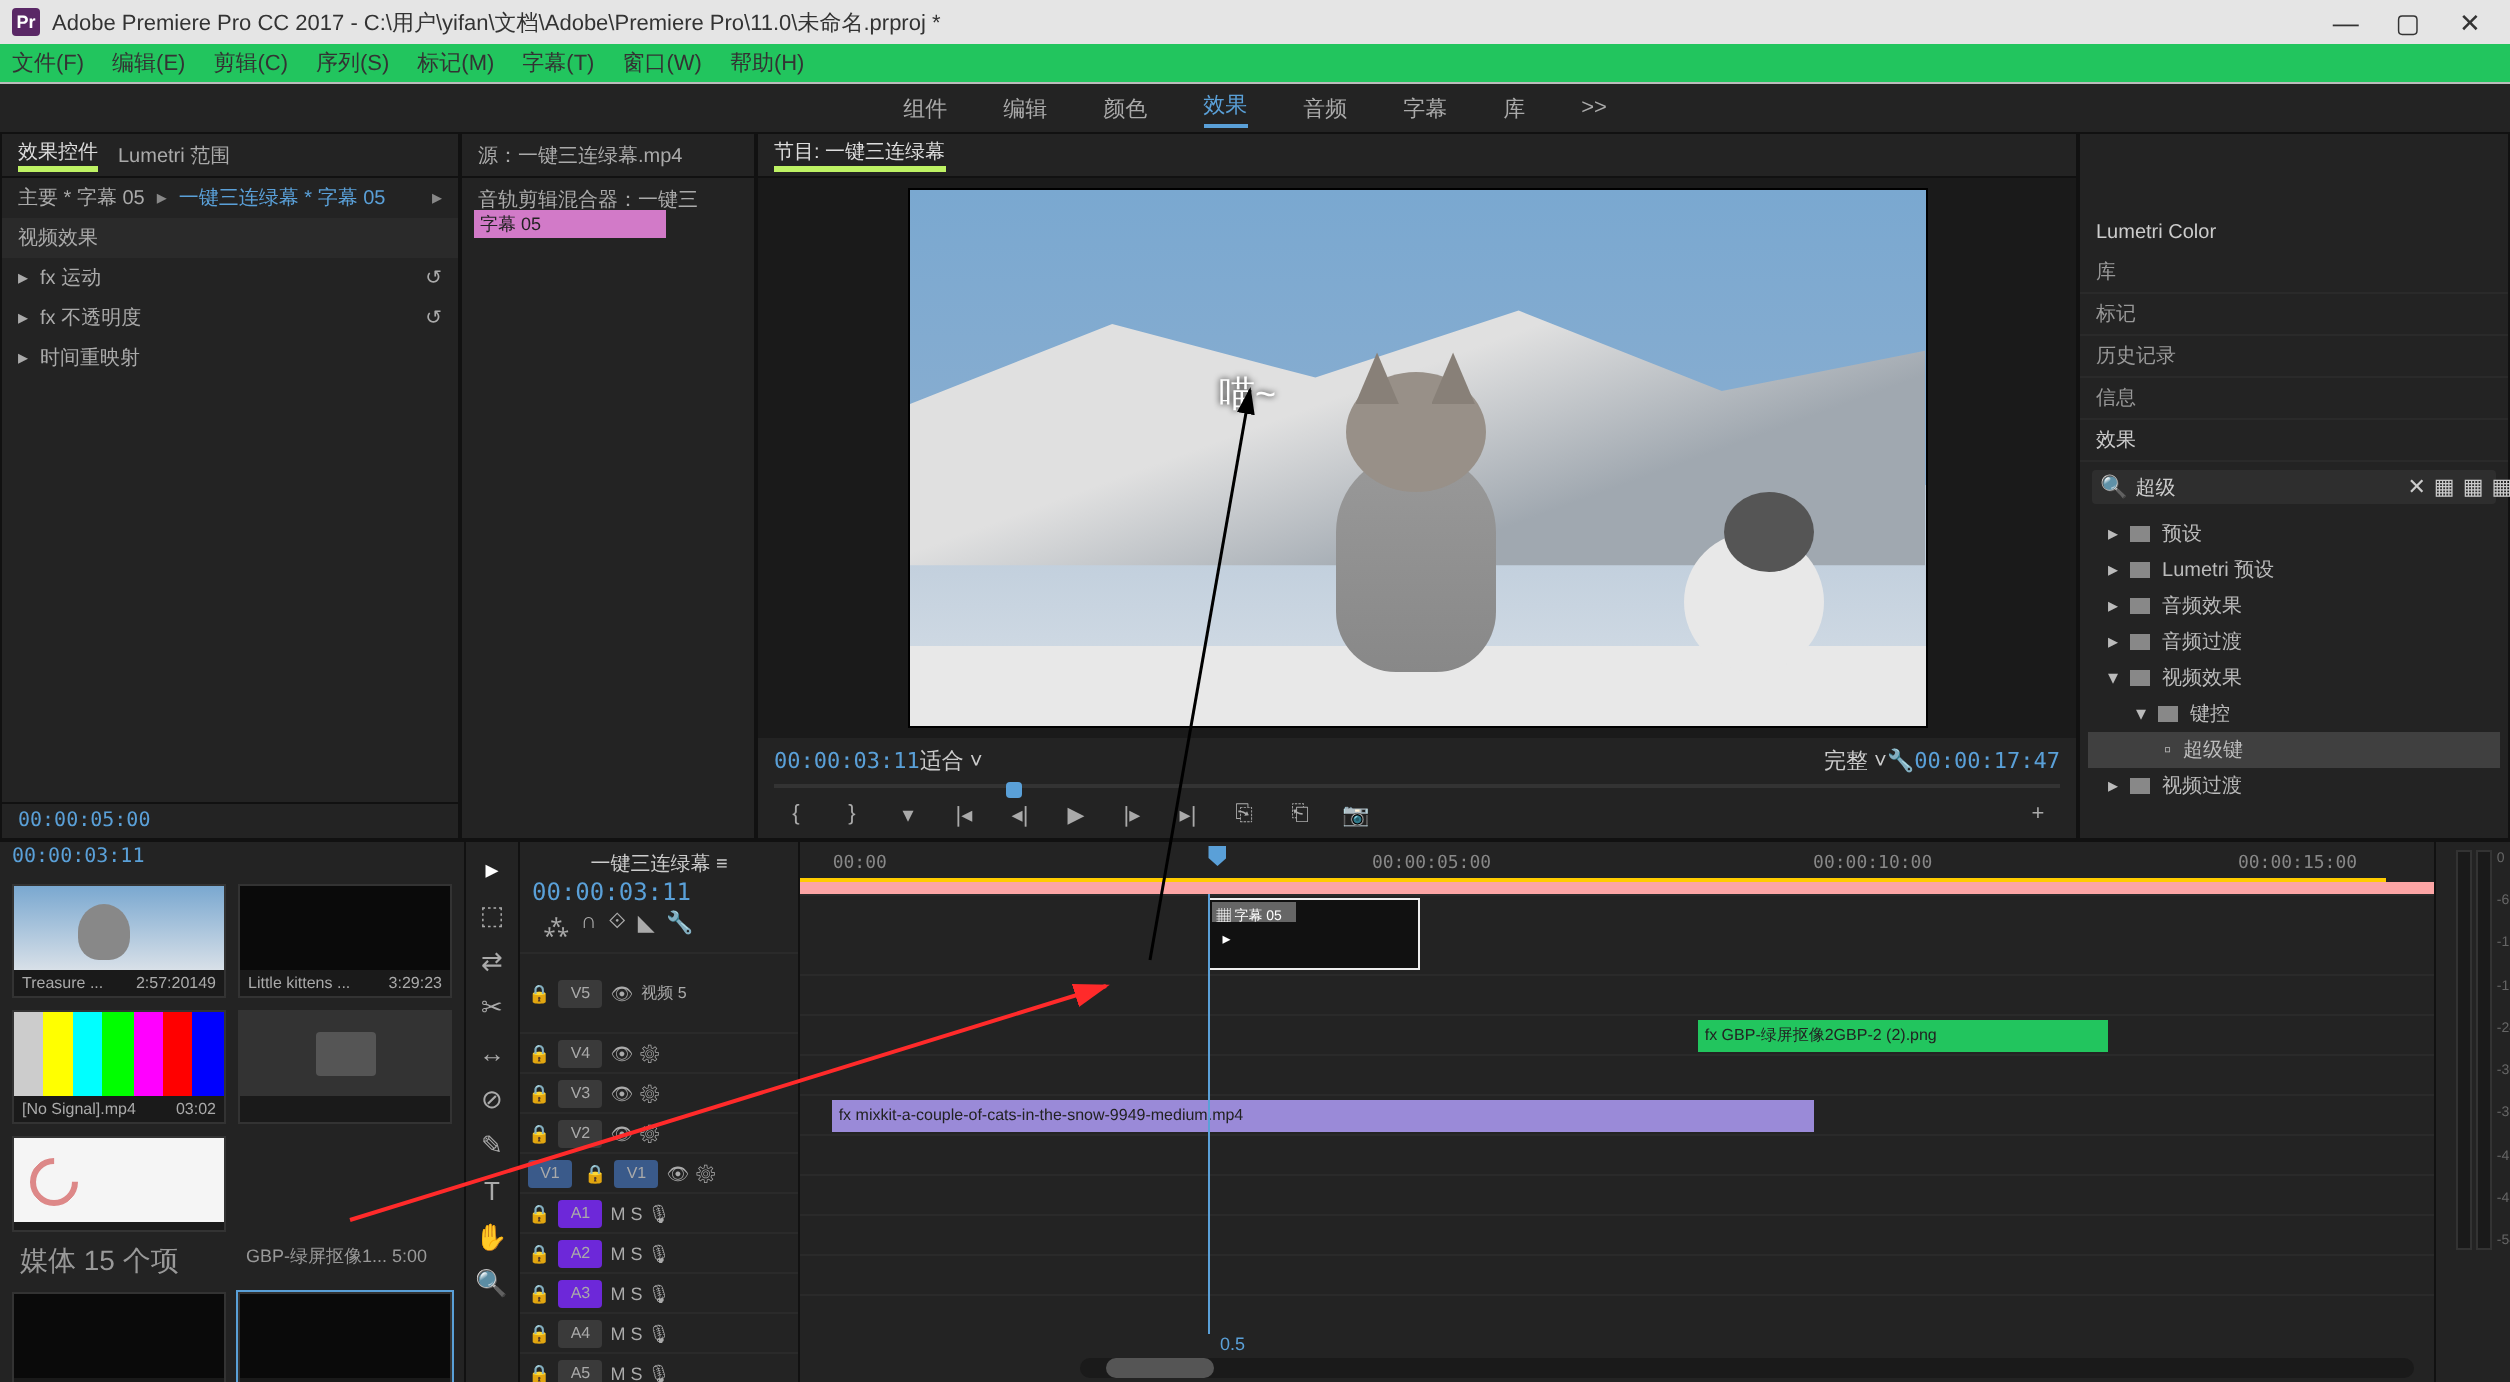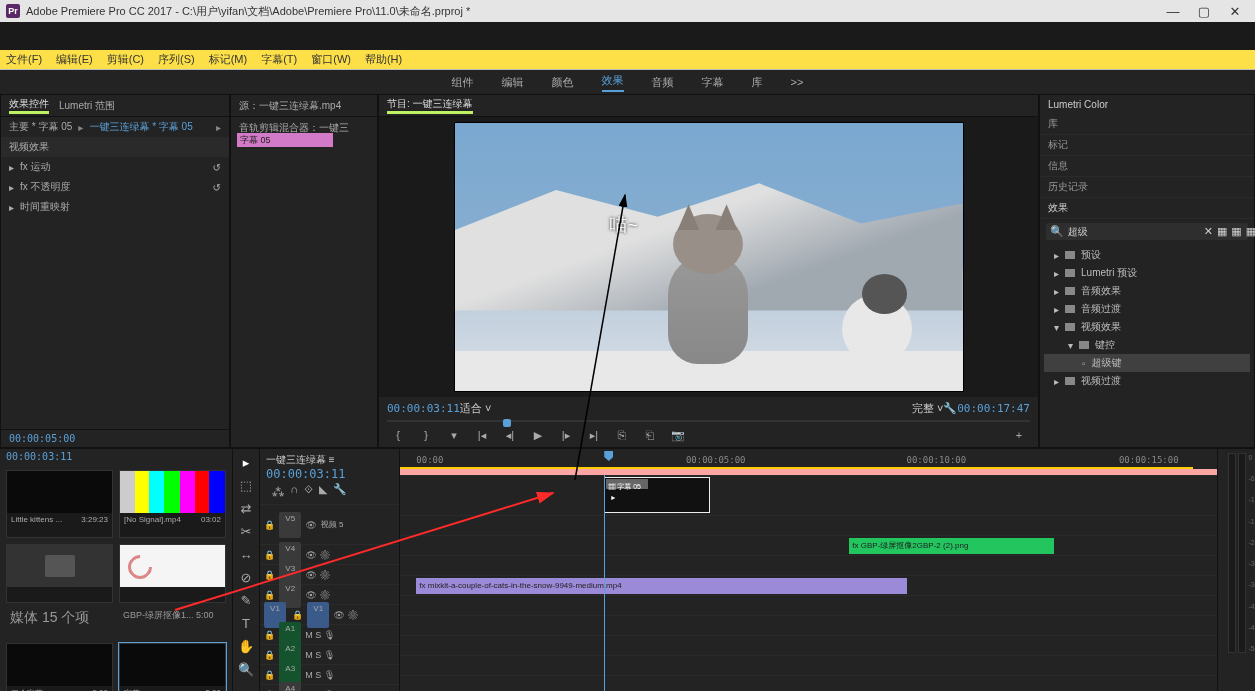--- a/index.html
+++ b/index.html
@@ -1,21 +1,21 @@
 <!DOCTYPE html>
 <html><head>
 <meta charset="utf-8">
 <style>
 * { margin:0; padding:0; box-sizing:border-box; font-family:"Microsoft YaHei",sans-serif; }
 body { background:#1a1a1a; color:#ccc; font-size:11px; width:1255px; height:691px; overflow:hidden; position:relative; }
 .titlebar { height:22px; background:#e5e5e5; color:#333; display:flex; align-items:center; padding:0 6px; justify-content:space-between; font-size:11px; }
 .titlebar .left { display:flex; align-items:center; gap:6px; }
 .titlebar .icon { width:14px; height:14px; background:#5a2866; border-radius:2px; display:inline-flex; align-items:center; justify-content:center; color:#fff; font-size:9px; font-weight:bold; }
 .titlebar .ctrls span { display:inline-block; width:28px; text-align:center; font-size:13px; }
-.menubar { height:20px; background:#fde047; color:#333; display:flex; align-items:center; padding:0 6px; gap:14px; font-size:11px; border-bottom:1px solid #bbb;margin-top:28px; }
+.menubar { height:20px; background:#22c55e; color:#333; display:flex; align-items:center; padding:0 6px; gap:14px; font-size:11px; border-bottom:1px solid #bbb; }
 .workspace-bar { height:24px; background:#232323; display:flex; align-items:center; justify-content:center; gap:28px; font-size:11px; color:#aaa; }
 .workspace-bar span.active { color:#5aa0d8; border-bottom:2px solid #5aa0d8; padding-bottom:2px; }
 .main { display:flex; height:354px; }
 .panel { background:#232323; border:1px solid #111; display:flex; flex-direction:column; }
 .panel-tabs { height:22px; display:flex; align-items:center; gap:10px; padding:0 8px; font-size:10px; color:#aaa; border-bottom:1px solid #111; }
 .panel-tabs span.active { color:#ddd; border-bottom:3px solid #bef264; }
 .eff-ctrl { width:230px; }
 .eff-ctrl .row { padding:3px 8px; font-size:10px; color:#aaa; display:flex; align-items:center; gap:6px; }
 .eff-ctrl .crumb { color:#5aa0d8; }
 .eff-seq { width:148px; position:relative; }
@@ -36,21 +36,21 @@
 .subtitle-text { position:absolute; top:90px; left:155px; color:#fff; font-size:18px; font-weight:500; text-shadow:0 0 3px #000; }
 .program .ctrls { height:50px; padding:4px 8px; display:flex; flex-direction:column; gap:4px; }
 .program .tc-row { display:flex; justify-content:space-between; align-items:center; font-size:11px; }
 .tc { color:#5aa0d8; font-family:monospace; }
 .ruler-row { height:14px; background:#1a1a1a; position:relative; border:1px solid #333; }
 .playhead-mini { position:absolute; top:-2px; left:18%; width:8px; height:8px; background:#5aa0d8; border-radius:2px; }
 .transport { display:flex; justify-content:center; gap:6px; }
 .transport button,.transport span { background:none; border:none; color:#aaa; font-size:11px; width:22px; height:18px; display:inline-flex; align-items:center; justify-content:center; cursor:pointer; }
 .transport .spacer-r { margin-left:auto; }
 .lumetri { width:216px; }
-.lum-head { padding:4px 8px; font-size:10px; color:#ccc; }
+.lum-head { padding:4px 8px; font-size:10px; color:#ccc;margin-top:40px; }
 .lum-row { padding:3px 8px; font-size:10px; color:#999; border-bottom:1px solid #2a2a2a; }
 .lum-search { margin:4px 6px; display:flex; align-items:center; gap:4px; background:#2e2e2e; padding:2px 4px; border-radius:2px; }
 .lum-search input { background:none; border:none; color:#ccc; font-size:10px; flex:1; outline:none; }
 .lum-tree { padding:2px 4px; font-size:10px; }
 .lum-tree .node { padding:2px 4px 2px 14px; color:#bbb; display:flex; align-items:center; gap:6px; }
 .lum-tree .node.sel { background:#404040; }
 .folder-ic { width:10px; height:8px; background:#888; display:inline-block; }
 .lower { display:flex; height:271px; border-top:1px solid #111; }
 .project { width:232px; background:#232323; display:flex; flex-direction:column; }
 .proj-tc { color:#5aa0d8; font-size:10px; padding:2px 6px; font-family:monospace; }
@@ -66,28 +66,28 @@
 .thumb.white .img { background:#f5f5f5; position:relative; }
 .thumb.white .img .circ { position:absolute; left:8px; top:10px; width:24px; height:24px; border:3px solid #d88; border-radius:50%; border-top-color:transparent; transform:rotate(45deg); }
 .thumb.dark .img { background:#0a0a0a; }
 .thumb.sel { outline:1px solid #5aa0d8; }
 .toolcol { width:28px; background:#232323; display:flex; flex-direction:column; align-items:center; gap:8px; padding:6px 0; border-left:1px solid #111; border-right:1px solid #111; }
 .toolcol span { color:#aaa; font-size:13px; cursor:pointer; }
 .toolcol span.active { color:#fff; }
 .timeline { flex:1; background:#232323; display:flex; }
 .tl-left { width:140px; border-right:1px solid #111; display:flex; flex-direction:column; }
 .tl-header { padding:4px 6px; }
-.tl-header .seq-name { font-size:10px; color:#ccc; }
+.tl-header .seq-name { font-size:10px; color:#ccc;text-align:center; }
 .tl-header .seq-tc { color:#5aa0d8; font-size:12px; font-family:monospace; }
 .tl-opts { display:flex; gap:6px; padding:2px 6px; color:#aaa; font-size:11px; }
 .track-headers { flex:1; }
 .track-row { height:20px; display:flex; align-items:center; gap:4px; padding:0 4px; border-top:1px solid #2a2a2a; font-size:9px; color:#aaa; }
-.track-row .tag { width:22px; height:26px; background:#3a3a3a; text-align:center; line-height:14px; border-radius:2px; font-size:8px; }
+.track-row .tag { width:22px; height:14px; background:#3a3a3a; text-align:center; line-height:14px; border-radius:2px; font-size:8px; }
 .track-row .tag.v1 { background:#3a5a8a; }
-.track-row .tag.a { background:#14532d; }
+.track-row .tag.a { background:#6d28d9; }
 .track-row.tall { height:40px; }
 .track-row .ic { font-size:9px; }
 .tl-right { flex:1; position:relative; overflow:hidden; }
 .ruler { height:26px; position:relative; border-bottom:6px solid #fca5a5; }
 .ruler .tick { position:absolute; top:6px; font-size:9px; color:#888; font-family:monospace; }
 .ruler .yellow-line { position:absolute; bottom:0; left:0; right:3%; height:2px; background:linear-gradient(90deg,#ffcc00 0%,#ffcc00 100%); }
 .ruler .playhd { position:absolute; top:2px; left:25%; width:9px; height:10px; background:#5aa0d8; clip-path:polygon(0 0,100% 0,100% 60%,50% 100%,0 60%); }
 .tracks-area { position:relative; }
 .trk { height:20px; border-top:1px solid #2a2a2a; position:relative; }
 .trk.tall { height:40px; }
@@ -223,22 +223,22 @@
         <span>📷</span>
         <span class="spacer-r">+</span>
       </div>
     </div>
   </div>
 
   <div class="panel lumetri">
     <div class="lum-head">Lumetri Color</div>
     <div class="lum-row">库</div>
     <div class="lum-row">标记</div>
+    <div class="lum-row">历史记录</div>
     <div class="lum-row">信息</div>
-    <div class="lum-row">历史记录</div>
     <div class="lum-row" style="color:#ccc">效果</div>
     <div class="lum-search">
       <span>🔍</span>
       <input value="超级" style="">
       <span>✕</span>
       <span>▦</span>
       <span>▦</span>
       <span>▦</span>
     </div>
     <div class="lum-tree">
@@ -252,20 +252,27 @@
       <div class="node" style="padding-left:10px">▸ <span class="folder-ic"></span> <span>视频过渡</span></div>
     </div>
   </div>
 </div>
 
 <div class="lower">
 
   <div class="project">
     <div class="proj-tc">00:00:03:11</div>
     <div class="proj-grid">
+      <div class="thumb cat-th">
+          <div class="img"></div>
+          <div class="lbl">
+            <span>Treasure ...</span>
+            <span>2:57:20149</span>
+          </div>
+        </div>
       <div class="thumb dark">
           <div class="img"></div>
           <div class="lbl">
             <span>Little kittens ...</span>
             <span>3:29:23</span>
           </div>
         </div>
       <div class="thumb bars">
           <div class="img"></div>
           <div class="lbl">

